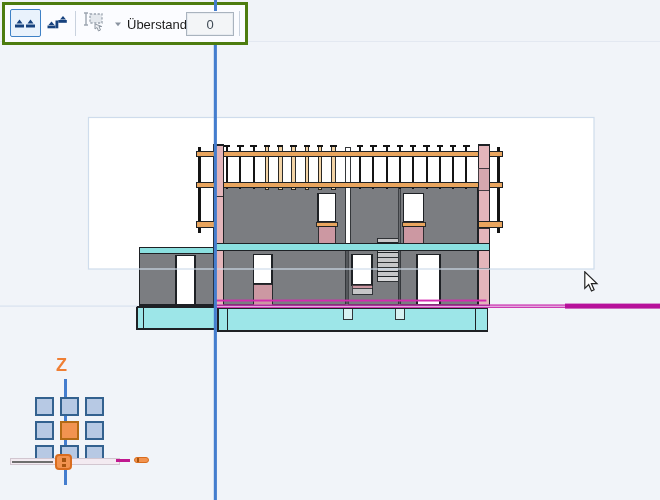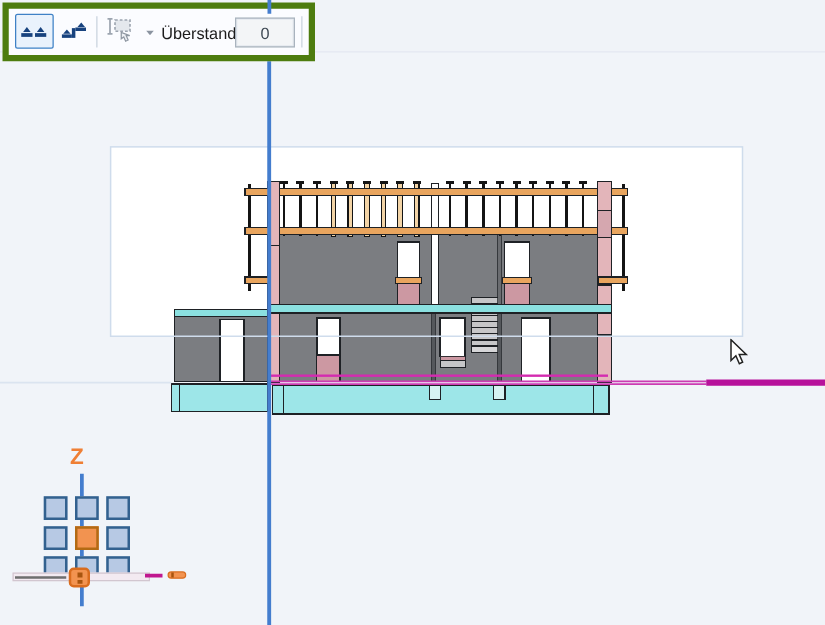--- a/index.html
+++ b/index.html
@@ -2,21 +2,21 @@
 <html style="--canvas_bg: #f1f4f9; --toolbar_bg: #f0f3f8; --sheet_border: #cfdcec; --axis_blue: #447dce; --magenta_line: #d42bb0; --magenta_thin: #cc3bb3; --magenta_thick: #b7119b; --wall_gray: #7b7d81; --outline_dark: #1e2125; --wall_pink: #e3b5ba; --wall_pink_dark: #d5a7af; --apron_pink: #cc98a2; --slab_teal: #8be0e0; --foundation_teal: #9de6e8; --beam_orange: #e9a55e; --rafter_tan: #f3d4a6; --stair_gray: #c6c6c8; --icon_blue: #17427e; --widget_cell_blue: #b7c9e4; --widget_orange: #f29350; --widget_orange_dark: #ef7f35;"><head>
 <meta charset="utf-8">
 <style>
   html,body{margin:0;padding:0;width:660px;height:500px;overflow:hidden;
     font-family:"Liberation Sans",sans-serif;background:#f1f4f9;}
   #stage{position:relative;width:660px;height:500px;background:var(--canvas_bg);}
   
   #toolbar-strip{position:absolute;left:0;top:0;width:660px;height:41px;
     background:var(--toolbar_bg);border-bottom:1px solid #e3e8f1;z-index:30;}
   #toolbar-panel{position:absolute;left:2px;top:2px;width:240px;height:37px;
-    background:#fbfcff;border:5px solid #4d7c0f;z-index:31;}
+    background:#fbfcff;border:3px solid #4d7c0f;z-index:31;}
   .tb-btn{position:absolute;top:4px;height:28px;display:flex;align-items:center;
     justify-content:center;box-sizing:border-box;border-radius:2px;}
   #btn-level{left:5px;width:31px;border:1.5px solid #3e81c6;background:#e9f2fc;}
   #btn-step{left:39px;width:27px;}
   .tb-sep{position:absolute;top:6px;width:1px;height:25px;background:#c9d2de;}
   #btn-fit{left:76px;width:30px;opacity:.95;}
   #caret{position:absolute;left:109px;top:17px;}
   #overhang-label{position:absolute;left:122px;top:12px;font-size:13px;color:#1b1b1b;}
   #overhang-input{position:absolute;left:181px;top:7px;width:44px;height:20px;
     border:1px solid #a9b3be;background:#e7ebf0;padding:1px;}

